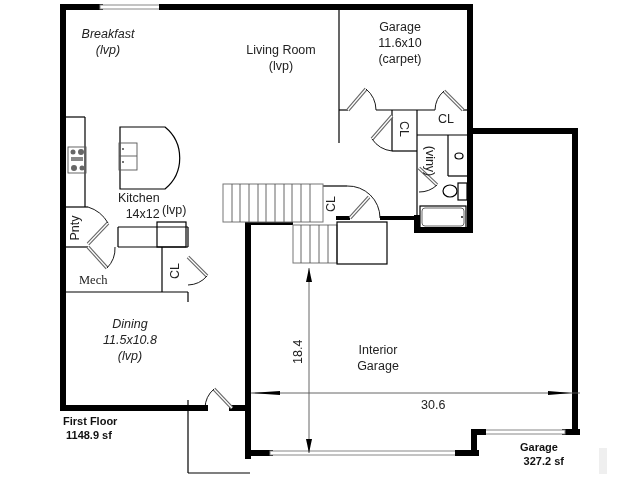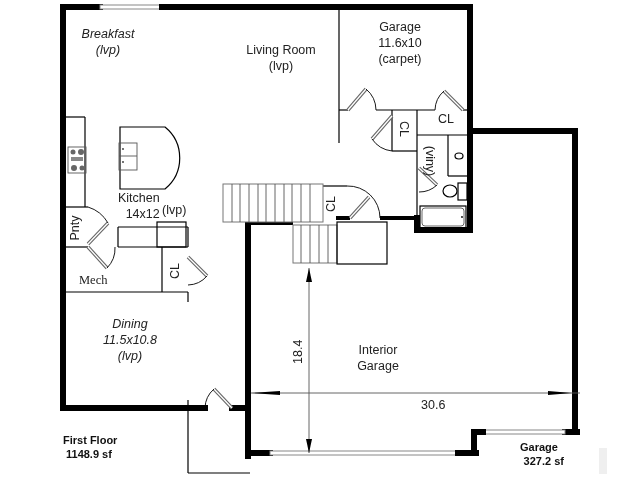--- a/index.html
+++ b/index.html
@@ -221,21 +221,21 @@
 <div class="lbl rot" style="left:323px;top:196px;width:16px;">CL</div>
 <div class="lbl rot" style="left:167px;top:263px;width:16px;">CL</div>
 
 <div class="lbl" style="left:338px;top:334px;width:80px;margin-top:8px;">
   <span>Interior</span>
   <span>Garage</span>
 </div>
 <div class="lbl rot" style="left:286px;top:344px;width:24px;">18.4</div>
 <div class="lbl" style="left:421px;top:397px;">30.6</div>
 
-<div class="lbl bold" style="left:63px;top:414px;margin-top:19px;">
+<div class="lbl bold" style="left:63px;top:414px;">
   <span>First Floor</span>
   <span style="padding-left:3px">1148.9 sf</span>
 </div>
 <div class="lbl bold" style="left:520px;top:440px;text-align:right;">
   <span style="padding-right:6px">Garage</span>
   <span>327.2 sf</span>
 </div>
 <div class="wm"></div>
 
 </body></html>

